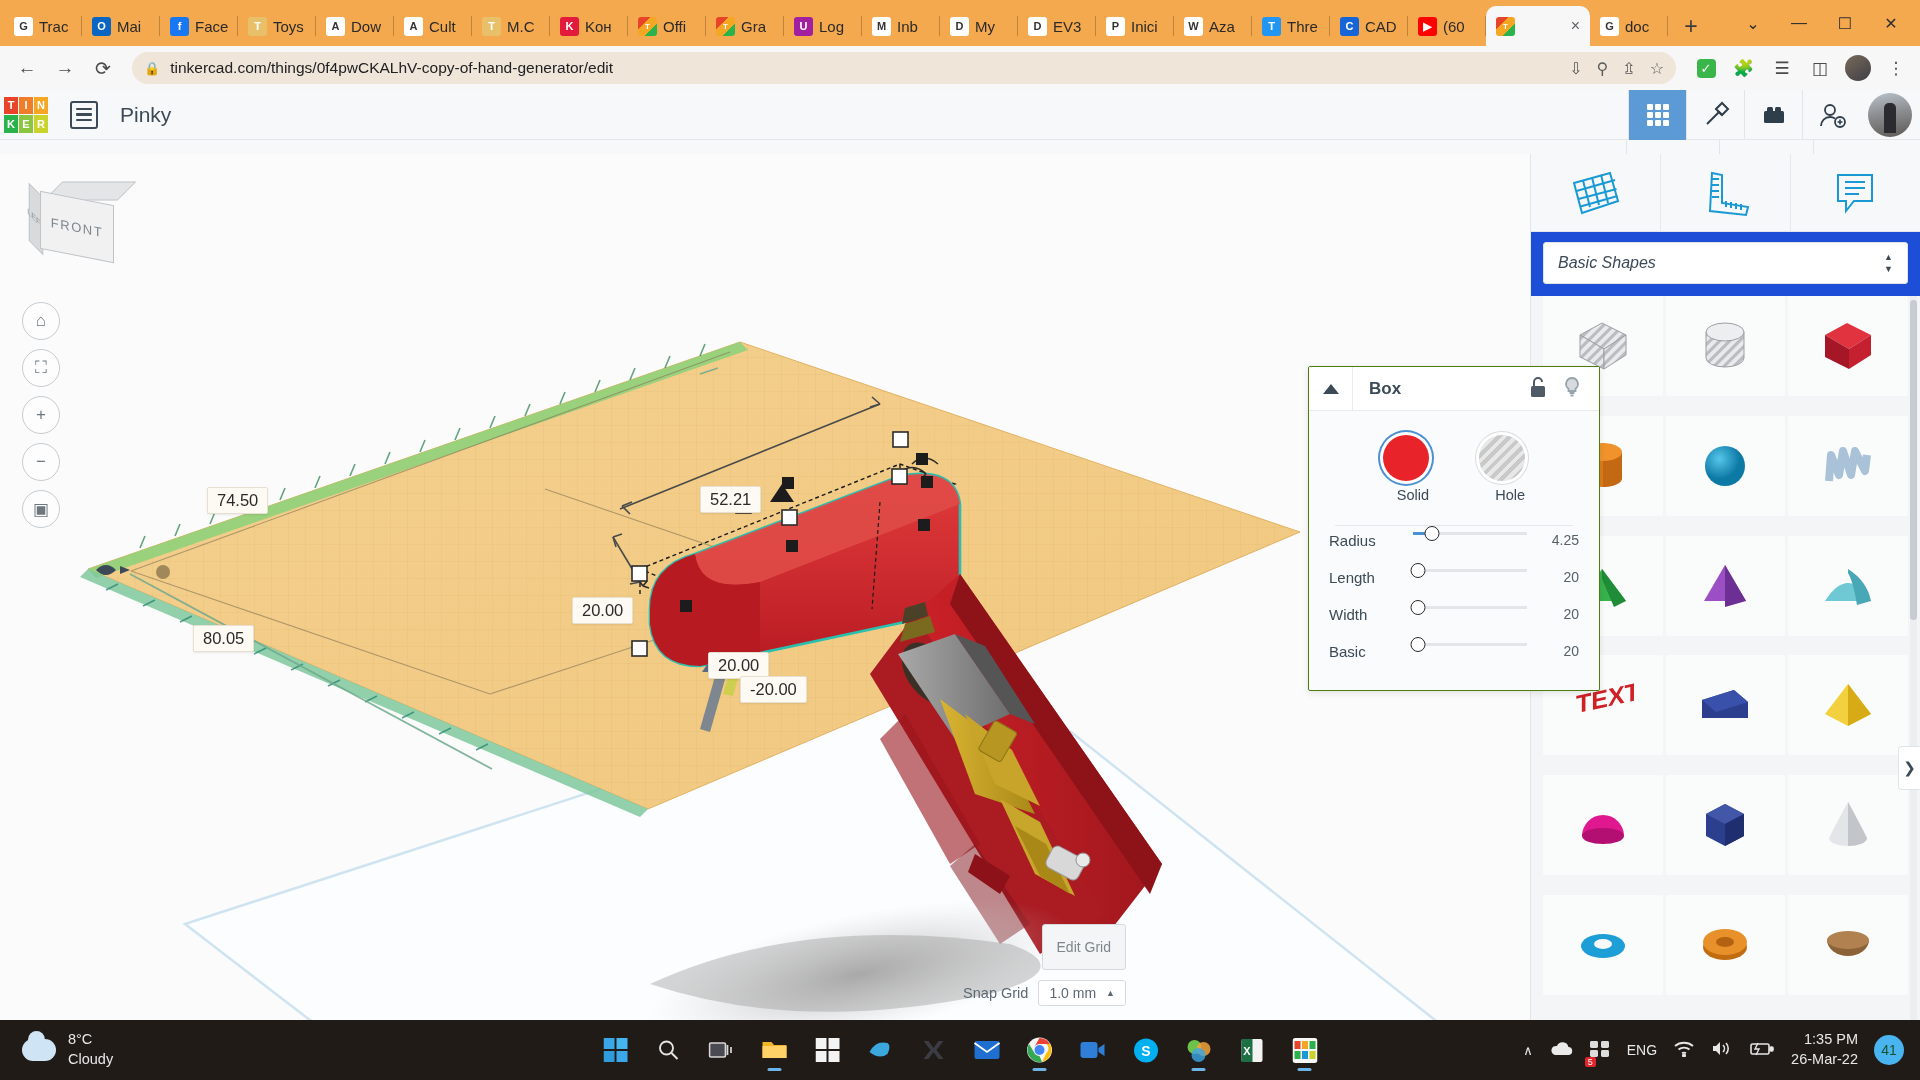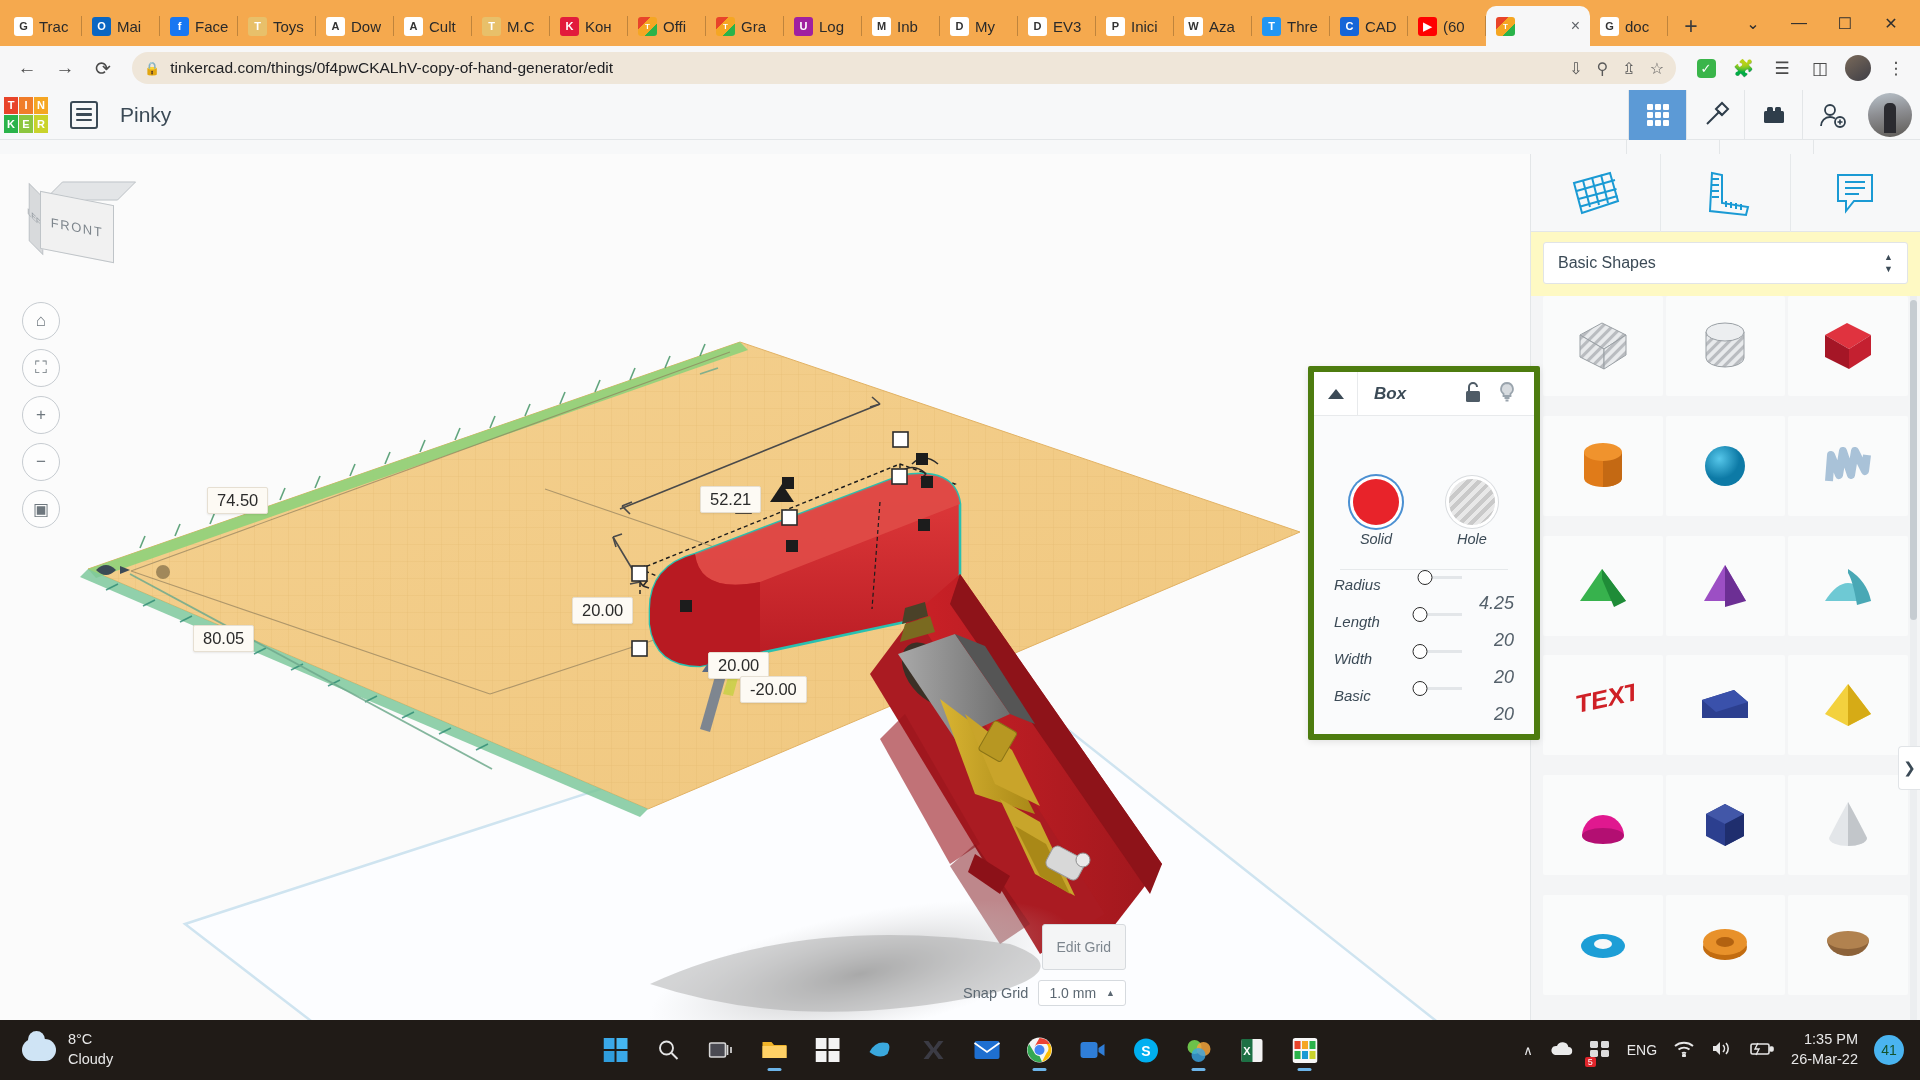--- a/index.html
+++ b/index.html
@@ -184,37 +184,37 @@
   }
 
   .labelbox {
     position: absolute; background: #fdfaf4; border: 1px solid #e6dfd2;
     padding: 3px 9px; font-size: 16.5px; color: #2b2b2b; border-radius: 2px;
     box-shadow: 0 1px 2px rgba(0,0,0,0.08); white-space: nowrap;
   }
 
   
   .prop-panel {
-    position: absolute; left: 1308px; top: 212px; width: 232px;
-    background: #fafbfc; border: 6px solid #4d7c0f; border-radius: 2px;
-    box-shadow: 0 2px 7px rgba(0,0,0,0.10); z-index: 30; font-style: italic;
+    position: absolute; left: 1308px; top: 212px; width: 292px;
+    background: #fafbfc; border: 1px solid #4d7c0f; border-radius: 2px;
+    box-shadow: 0 2px 7px rgba(0,0,0,0.10); z-index: 30;
   }
   .pp-head {
     height: 44px; background: #fff; display: flex; align-items: center;
     border-bottom: 1px solid #e8eaec;
   }
   .pp-collapse {
     width: 44px; height: 44px; display: flex; align-items: center;
     justify-content: center; border-right: 1px solid #e8eaec; color: #3b4a56;
   }
   .pp-title { margin-left: 16px; font-size: 17px; font-weight: bold; color: #3b4a56; }
   .pp-head-icons { margin-left: auto; display: flex; gap: 16px; padding-right: 18px; color: #4e5b66; }
   .pp-body { padding: 18px 0 10px 0; }
   .swatch-row { display: flex; justify-content: center; gap: 50px; padding: 6px 0 4px; }
-  .swatch-item { text-align: center; margin-top: 39px; }
+  .swatch-item { text-align: right; }
   .swatch {
     width: 46px; height: 46px; border-radius: 50%; margin: 0 auto 6px;
   }
   .swatch.solid {
     background: #e8232a; box-shadow: 0 0 0 3px #fff, 0 0 0 5px #4b90d2;
   }
   .swatch.hole {
     background: repeating-linear-gradient(-45deg,#c9c9c9 0 4px,#e8e8e8 4px 8px);
     box-shadow: 0 0 0 3px #fff, 0 0 0 4px #d9dcdf;
   }
@@ -223,21 +223,21 @@
   .slider-row { display: flex; height: 37px; padding: 0 20px; }
   .sl-label { width: 76px; font-size: 15px; color: #3b4a56; }
   .sl-track {
     flex: 1; height: 3px; background: #e3e6e9; position: relative; margin: 0 8px;
   }
   .sl-fill { position: absolute; left: 0; top: 0; height: 3px; background: #4b90d2; }
   .sl-knob {
     position: absolute; top: -6px; width: 15px; height: 15px; border-radius: 50%;
     background: #fff; border: 1.6px solid #2a2a2a; transform: translateX(-50%);
   }
-  .sl-val { width: 44px; text-align: right; font-size: 18px; color: #55616b; margin-top: 17px; }
+  .sl-val { width: 44px; text-align: right; font-size: 14px; color: #55616b; }
 
   
   .canvas-collapse {
     position: absolute; right: 0px; top: 592px; width: 22px; height: 44px;
     background: #fff; border: 1px solid #e1e4e7; border-right: none;
     border-radius: 4px 0 0 4px; display: flex; align-items: center;
     justify-content: center; color: #3b4a56; font-size: 15px; z-index: 31;
   }
 
   
@@ -264,21 +264,21 @@
   }
   .sb-tools {
     height: 78px; display: flex; align-items: center; background: #f7f8f9;
     border-bottom: 1px solid #e3e6e8;
   }
   .sb-tool {
     flex: 1; height: 78px; display: flex; align-items: center;
     justify-content: center; border-right: 1px solid #e6e9eb;
   }
   .sb-tool:last-child { border-right: none; }
-  .sb-select-wrap { padding: 10px 12px 12px; background: #fef9c3; }
+  .sb-select-wrap { padding: 10px 12px 12px; background: #1d4ed8; font-style: italic; }
   .sb-select {
     height: 42px; background: #fff; border: 1px solid #e1e4e7; border-radius: 3px;
     display: flex; align-items: center; padding: 0 14px; font-size: 16px;
     color: #3b4a56;
   }
   .sb-select .spin { margin-left: auto; display: flex; flex-direction: column; gap: 3px; color: #3b4a56; font-size: 9px; line-height: 1; }
   .shape-grid {
     flex: 1; display: grid; grid-template-columns: repeat(3, 1fr);
     gap: 3px; padding: 0 12px 8px; overflow: hidden; position: relative;
   }

